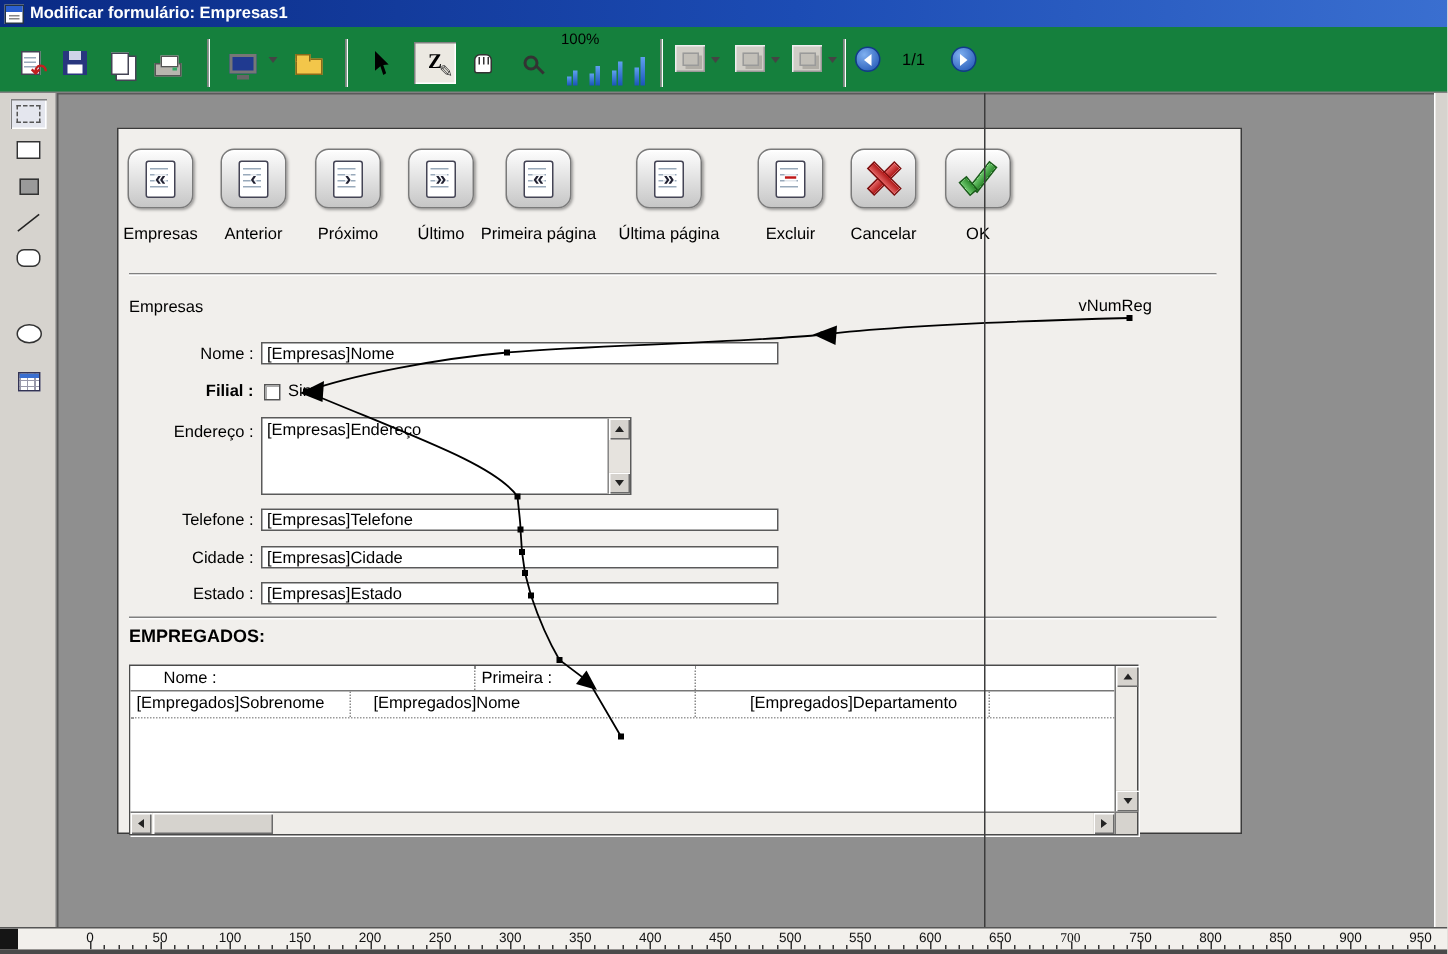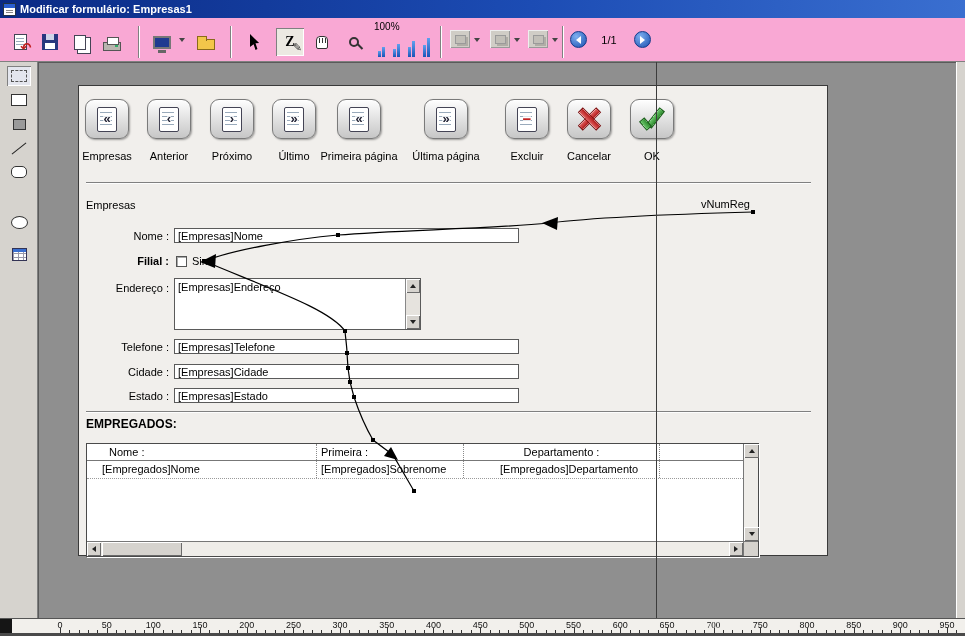--- a/index.html
+++ b/index.html
@@ -8,21 +8,21 @@
   .abs{position:absolute;}
   .window{position:relative;width:965px;height:636px;background:#d6d3ce;overflow:hidden;}
 
   
   .titlebar{left:0;top:0;width:965px;height:18px;background:linear-gradient(90deg,#0a2a84 0%,#1c4cb4 55%,#3a6fd0 100%);display:flex;align-items:center;gap:4px;padding-left:3px;color:#fff;font-weight:bold;}
   .app-icon{width:13px;height:13px;background:#fff;border:1px solid #234;position:relative;flex:0 0 auto;}
   .app-icon::before{content:"";position:absolute;left:0;top:0;width:100%;height:4px;background:#2a5fd0;}
   .app-icon::after{content:"";position:absolute;left:2px;top:6px;width:7px;height:1px;background:#888;box-shadow:0 2px 0 #888;}
 
   
-  .toolbar{left:0;top:18px;width:965px;height:44px;background:#f9a8d4;border-bottom:1px solid #808080;}
+  .toolbar{left:0;top:18px;width:965px;height:44px;background:#15803d;border-bottom:1px solid #808080;}
   .tb-btn{position:absolute;top:10px;width:28px;height:28px;display:flex;align-items:center;justify-content:center;}
   .tb-btn.active{background:#ece9e2;box-shadow:inset 1px 1px 0 #808080,inset -1px -1px 0 #fff;}
   .tb-sep{position:absolute;top:8px;width:2px;height:32px;border-left:1px solid #808080;border-right:1px solid #fff;}
   .icon-doc{width:13px;height:16px;background:#fff;border:1px solid #445;position:relative;}
   .icon-doc::before{content:"";position:absolute;left:1px;top:3px;width:8px;height:1px;background:#9ab;box-shadow:0 3px 0 #9ab,0 6px 0 #9ab;}
   .icon-revert{position:relative;}
   .icon-revert::after{content:"↶";position:absolute;right:-6px;bottom:-6px;color:#c22020;font-size:13px;font-weight:bold;}
   .icon-floppy{width:16px;height:16px;background:#28367e;position:relative;}
   .icon-floppy::before{content:"";position:absolute;left:4px;top:0;width:8px;height:6px;background:#cfd4e8;}
   .icon-floppy::after{content:"";position:absolute;left:3px;bottom:1px;width:10px;height:6px;background:#fff;}
@@ -285,21 +285,21 @@
         </div>
       <div class="nav-label" style="left:462px;">Cancelar</div>
       <div class="nav-btn" style="left:551px;">
           <span class="chk-icon"></span>
         </div>
       <div class="nav-label" style="left:525px;">OK</div>
 
       <div class="hsep" style="top:96px;"></div>
 
       <div class="abs" style="left:7px;top:113px;">Empresas</div>
-      <div class="abs" style="left:622px;top:112px;">vNumReg</div>
+      <div class="abs" style="left:640px;top:112px;">vNumReg</div>
 
       <div class="flabel" style="top:144px;">Nome :</div>
       <div class="finput" style="top:142px;">[Empresas]Nome</div>
 
       <div class="flabel" style="top:169px;font-weight:bold;">Filial :</div>
       <div class="checkbox" style="top:170px;"></div>
       <div class="abs" style="left:113px;top:169px;">Sim</div>
 
       <div class="flabel" style="top:196px;">Endereço :</div>
       <div class="memo" style="top:192px;">
@@ -325,26 +325,25 @@
 
       <div class="hsep" style="top:325px;"></div>
 
       <div class="abs" style="left:7px;top:331px;font-weight:bold;font-size:12px;">EMPREGADOS:</div>
 
       <div class="subform">
         <div class="sf-content">
           <div class="sf-row sf-head" style="top:0;">
             <div class="sf-cell" style="width:230px;padding-left:22px;">Nome :</div>
             <div class="sf-cell" style="width:147px;padding-left:4px;">Primeira :</div>
-            <div class="sf-cell" style="width:196px;text-align:center;">Departamento :</div>
             <div class="sf-cell" style="width:83px;border-right:none;"></div>
           </div>
           <div class="sf-row" style="top:17px;height:18px;border-bottom:1px dotted #9a9a9a;">
+            <div class="sf-cell" style="width:147px;padding-left:4px;">[Empregados]Sobrenome</div>
             <div class="sf-cell" style="width:230px;padding-left:15px;">[Empregados]Nome</div>
-            <div class="sf-cell" style="width:147px;padding-left:4px;">[Empregados]Sobrenome</div>
             <div class="sf-cell" style="width:196px;padding-left:36px;">[Empregados]Departamento</div>
             <div class="sf-cell" style="width:83px;border-right:none;"></div>
           </div>
         </div>
         <div class="sf-vsb">
           <span class="sb-btn sb-sq" style="left:0;top:0;">
               <span class="tri-up"></span>
             </span>
           <span class="sb-btn sb-sq" style="left:0;bottom:0;">
               <span class="tri-dn"></span>

